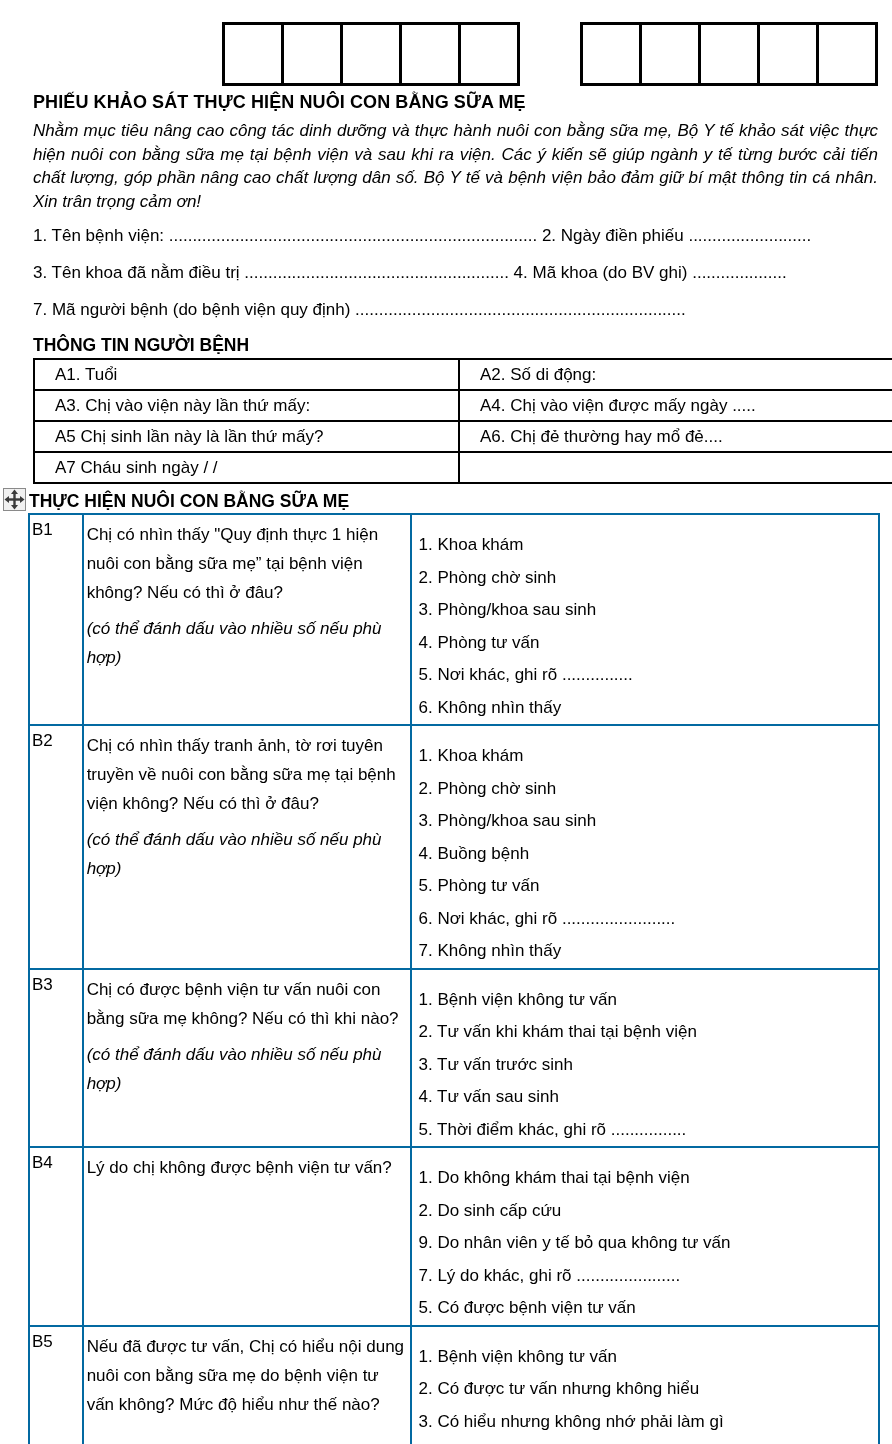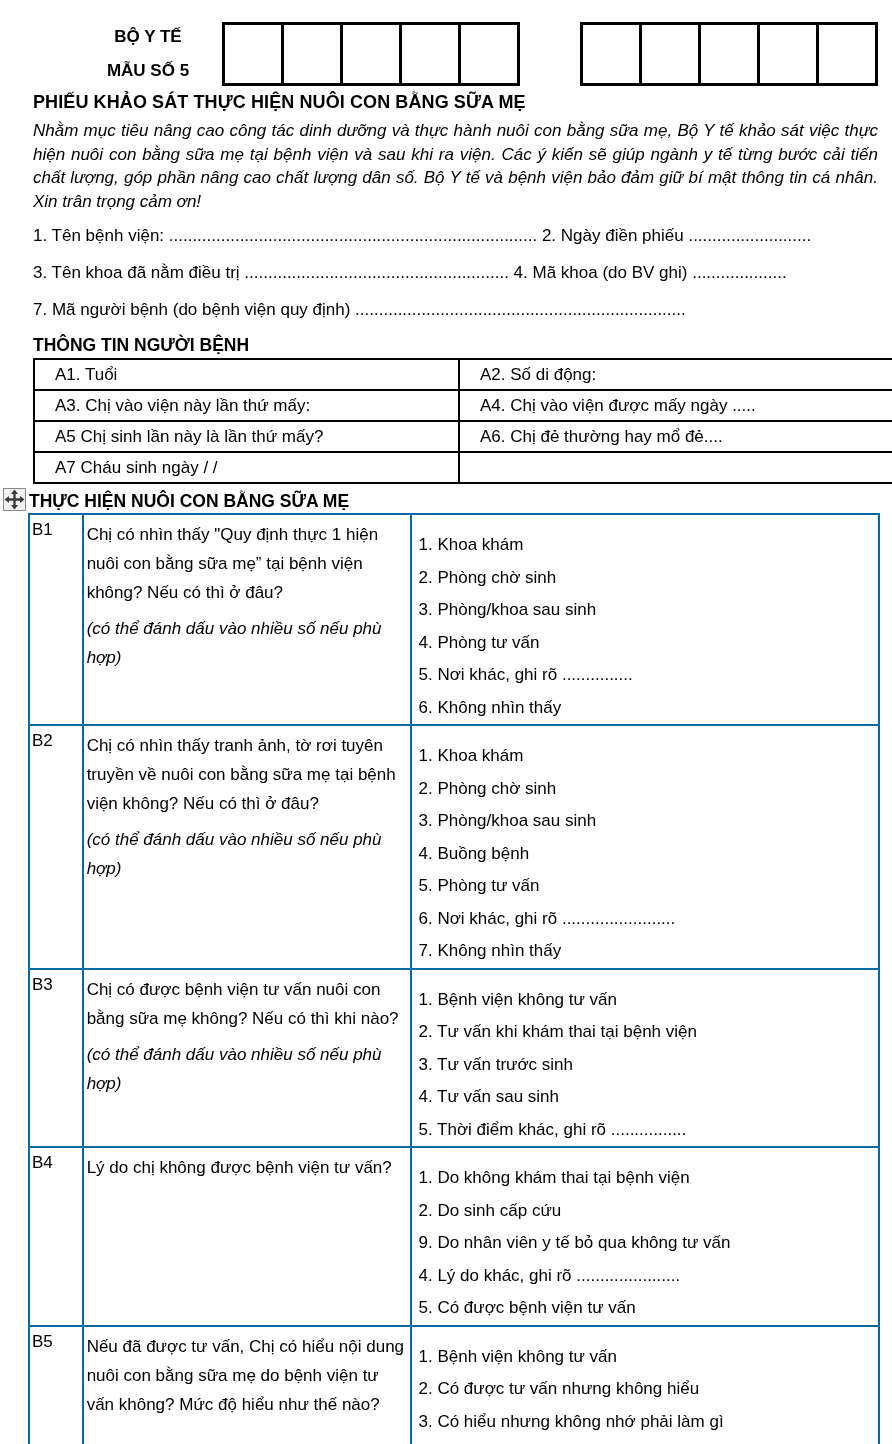--- a/index.html
+++ b/index.html
@@ -43,24 +43,20 @@
   .qtext { line-height:29px; }
   .qnote { font-style:italic; line-height:29px; margin-top:7px; }
   .opt   { line-height:32.5px; white-space:nowrap; overflow:hidden; }
 </style>
 </head>
 <body>
 
 <div class="page">
 
   <div class="header">
-    <div class="org-block">
-      <div class="org-line1">BỘ Y TẾ</div>
-      <div>MẪU SỐ 5</div>
-    </div>
     <div class="box-group box-group-left">
         <div class="code-box"></div>
         <div class="code-box"></div>
         <div class="code-box"></div>
         <div class="code-box"></div>
         <div class="code-box"></div>
       </div>
     <div class="box-group box-group-right">
         <div class="code-box"></div>
         <div class="code-box"></div>
@@ -168,21 +164,21 @@
     <tr>
       <td class="qid">B4</td>
       <td class="qcell">
         <div class="qtext">Lý do chị không được bệnh viện tư vấn?</div>
         <div class="qnote"></div>
       </td>
       <td class="ocell">
             <div class="opt">1. Do không khám thai tại bệnh viện</div>
             <div class="opt">2. Do sinh cấp cứu</div>
             <div class="opt">9. Do nhân viên y tế bỏ qua không tư vấn</div>
-            <div class="opt">4. Lý do khác, ghi rõ ......................</div>
+            <div class="opt">7. Lý do khác, ghi rõ ......................</div>
             <div class="opt">5. Có được bệnh viện tư vấn</div>
           </td>
     </tr>
     <tr>
       <td class="qid">B5</td>
       <td class="qcell">
         <div class="qtext">Nếu đã được tư vấn, Chị có hiểu nội dung nuôi con bằng sữa mẹ do bệnh viện tư vấn không? Mức độ hiểu như thế nào?</div>
         <div class="qnote"></div>
       </td>
       <td class="ocell">

